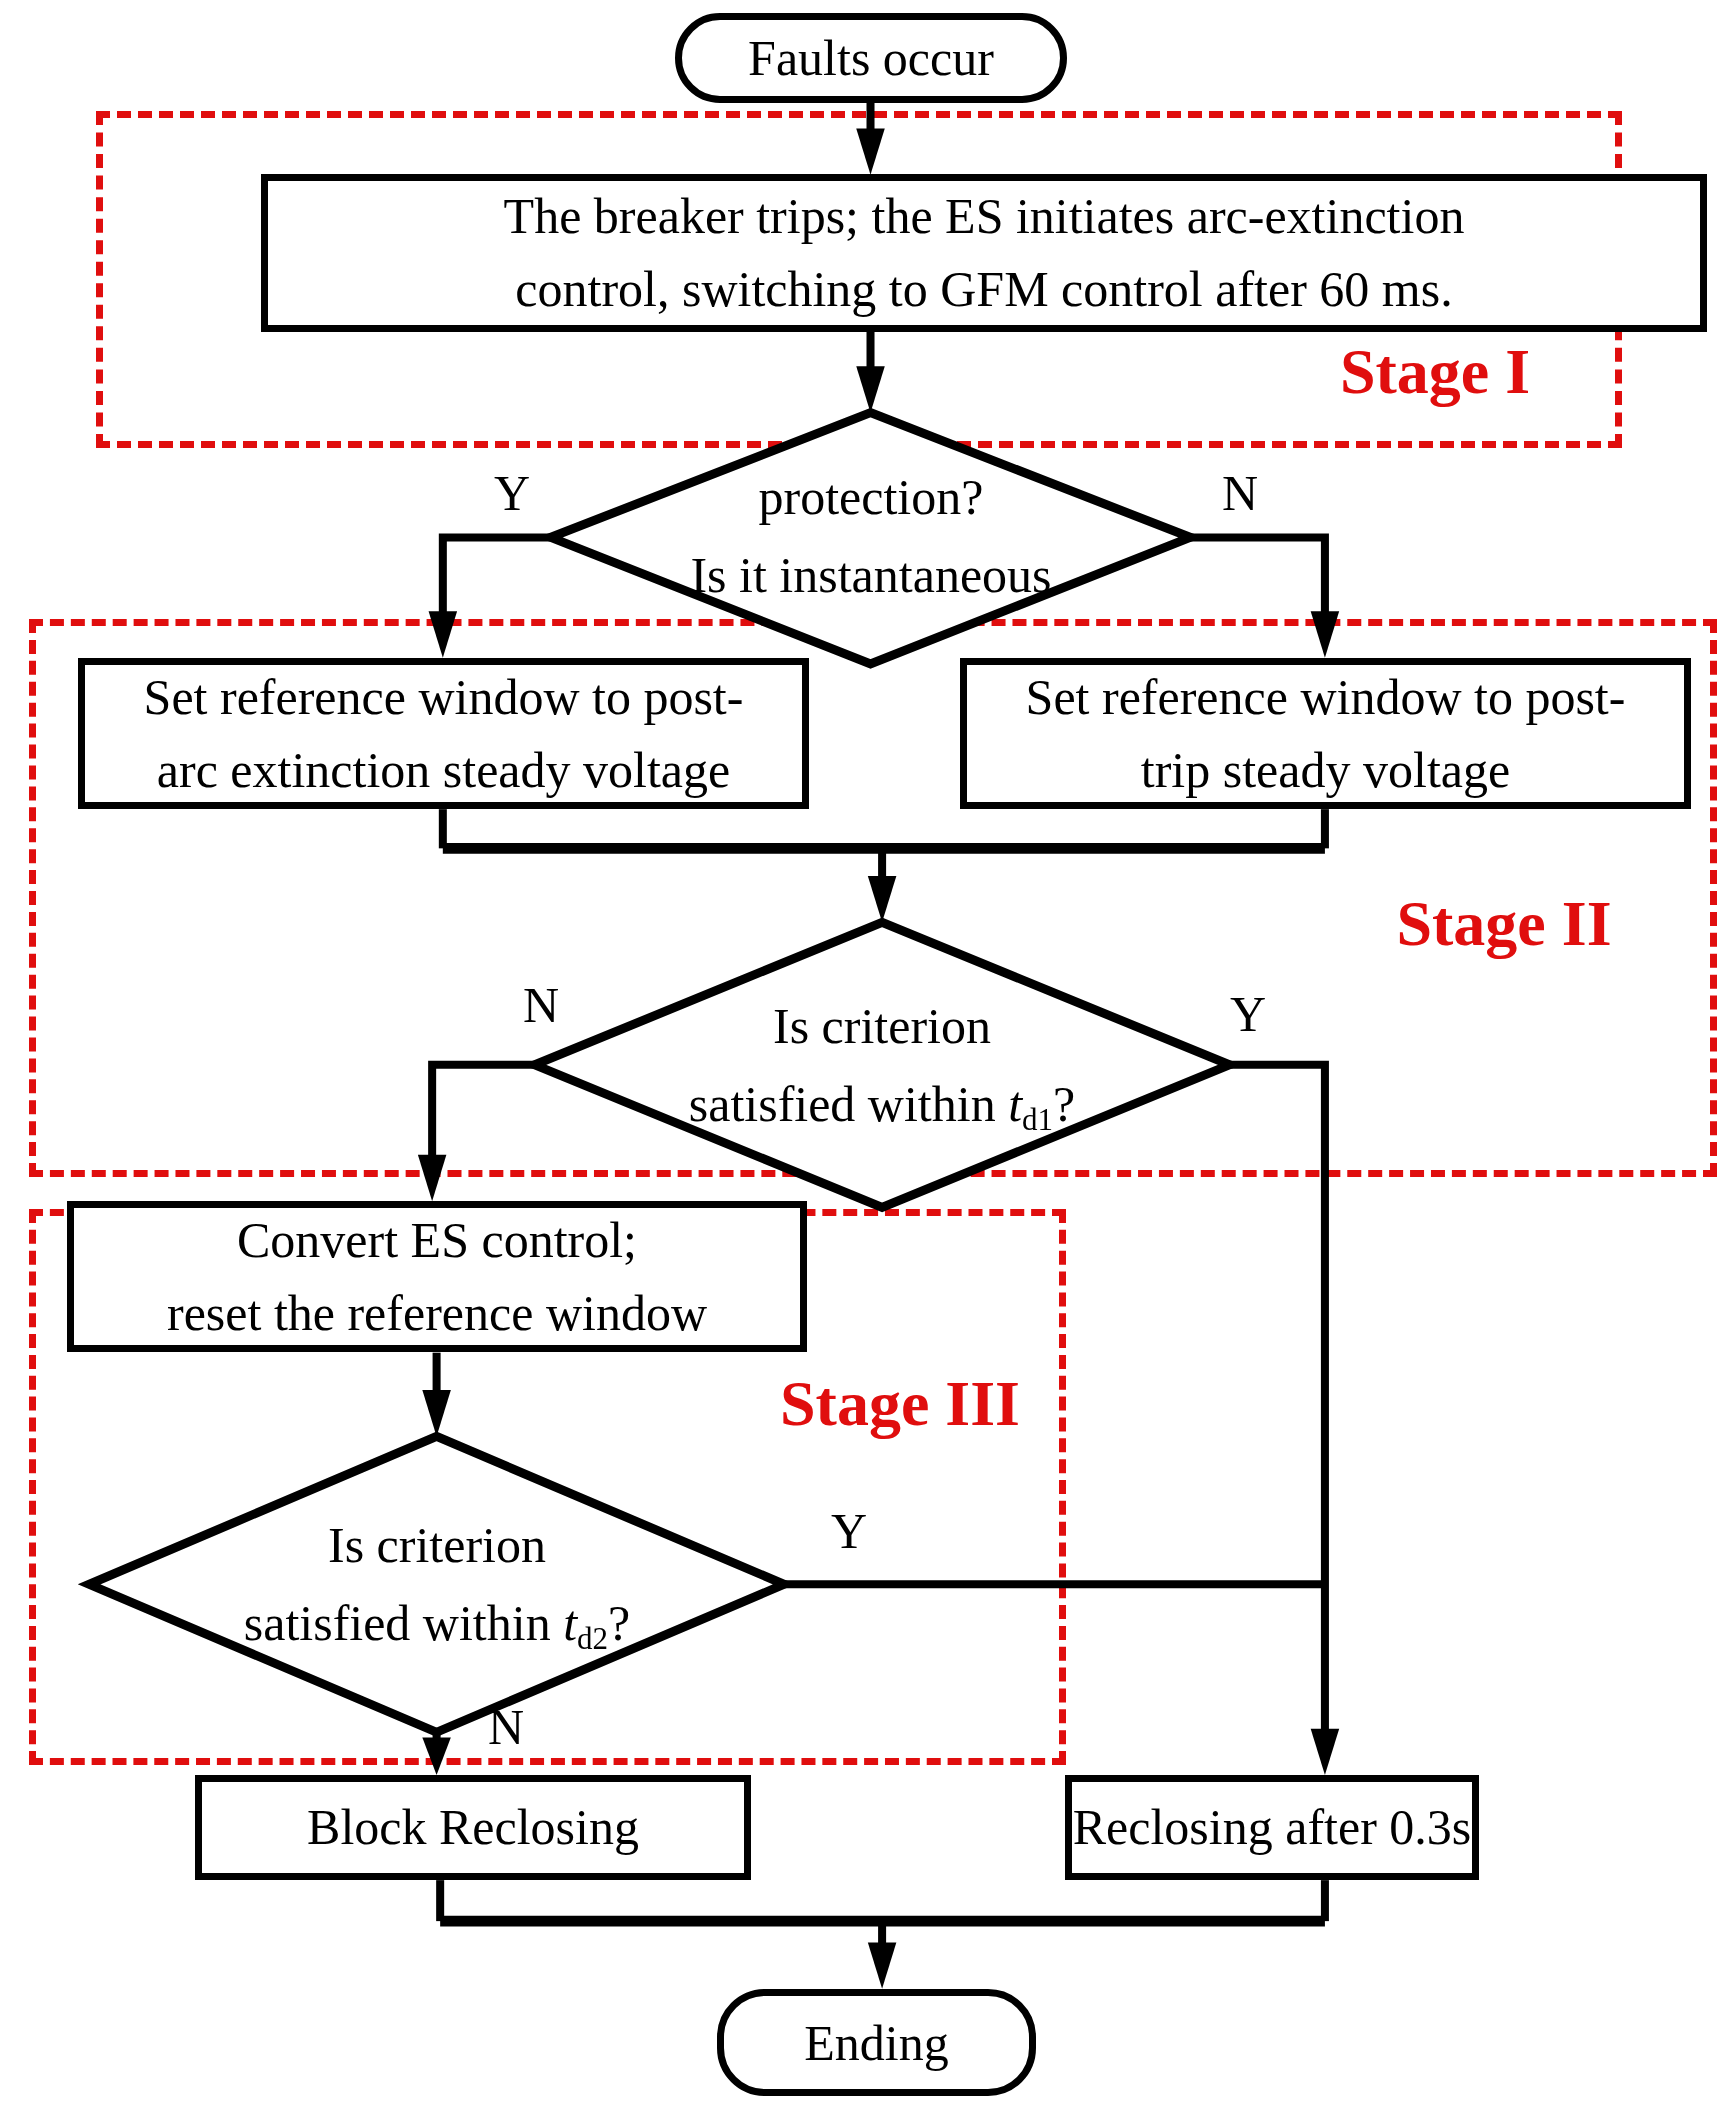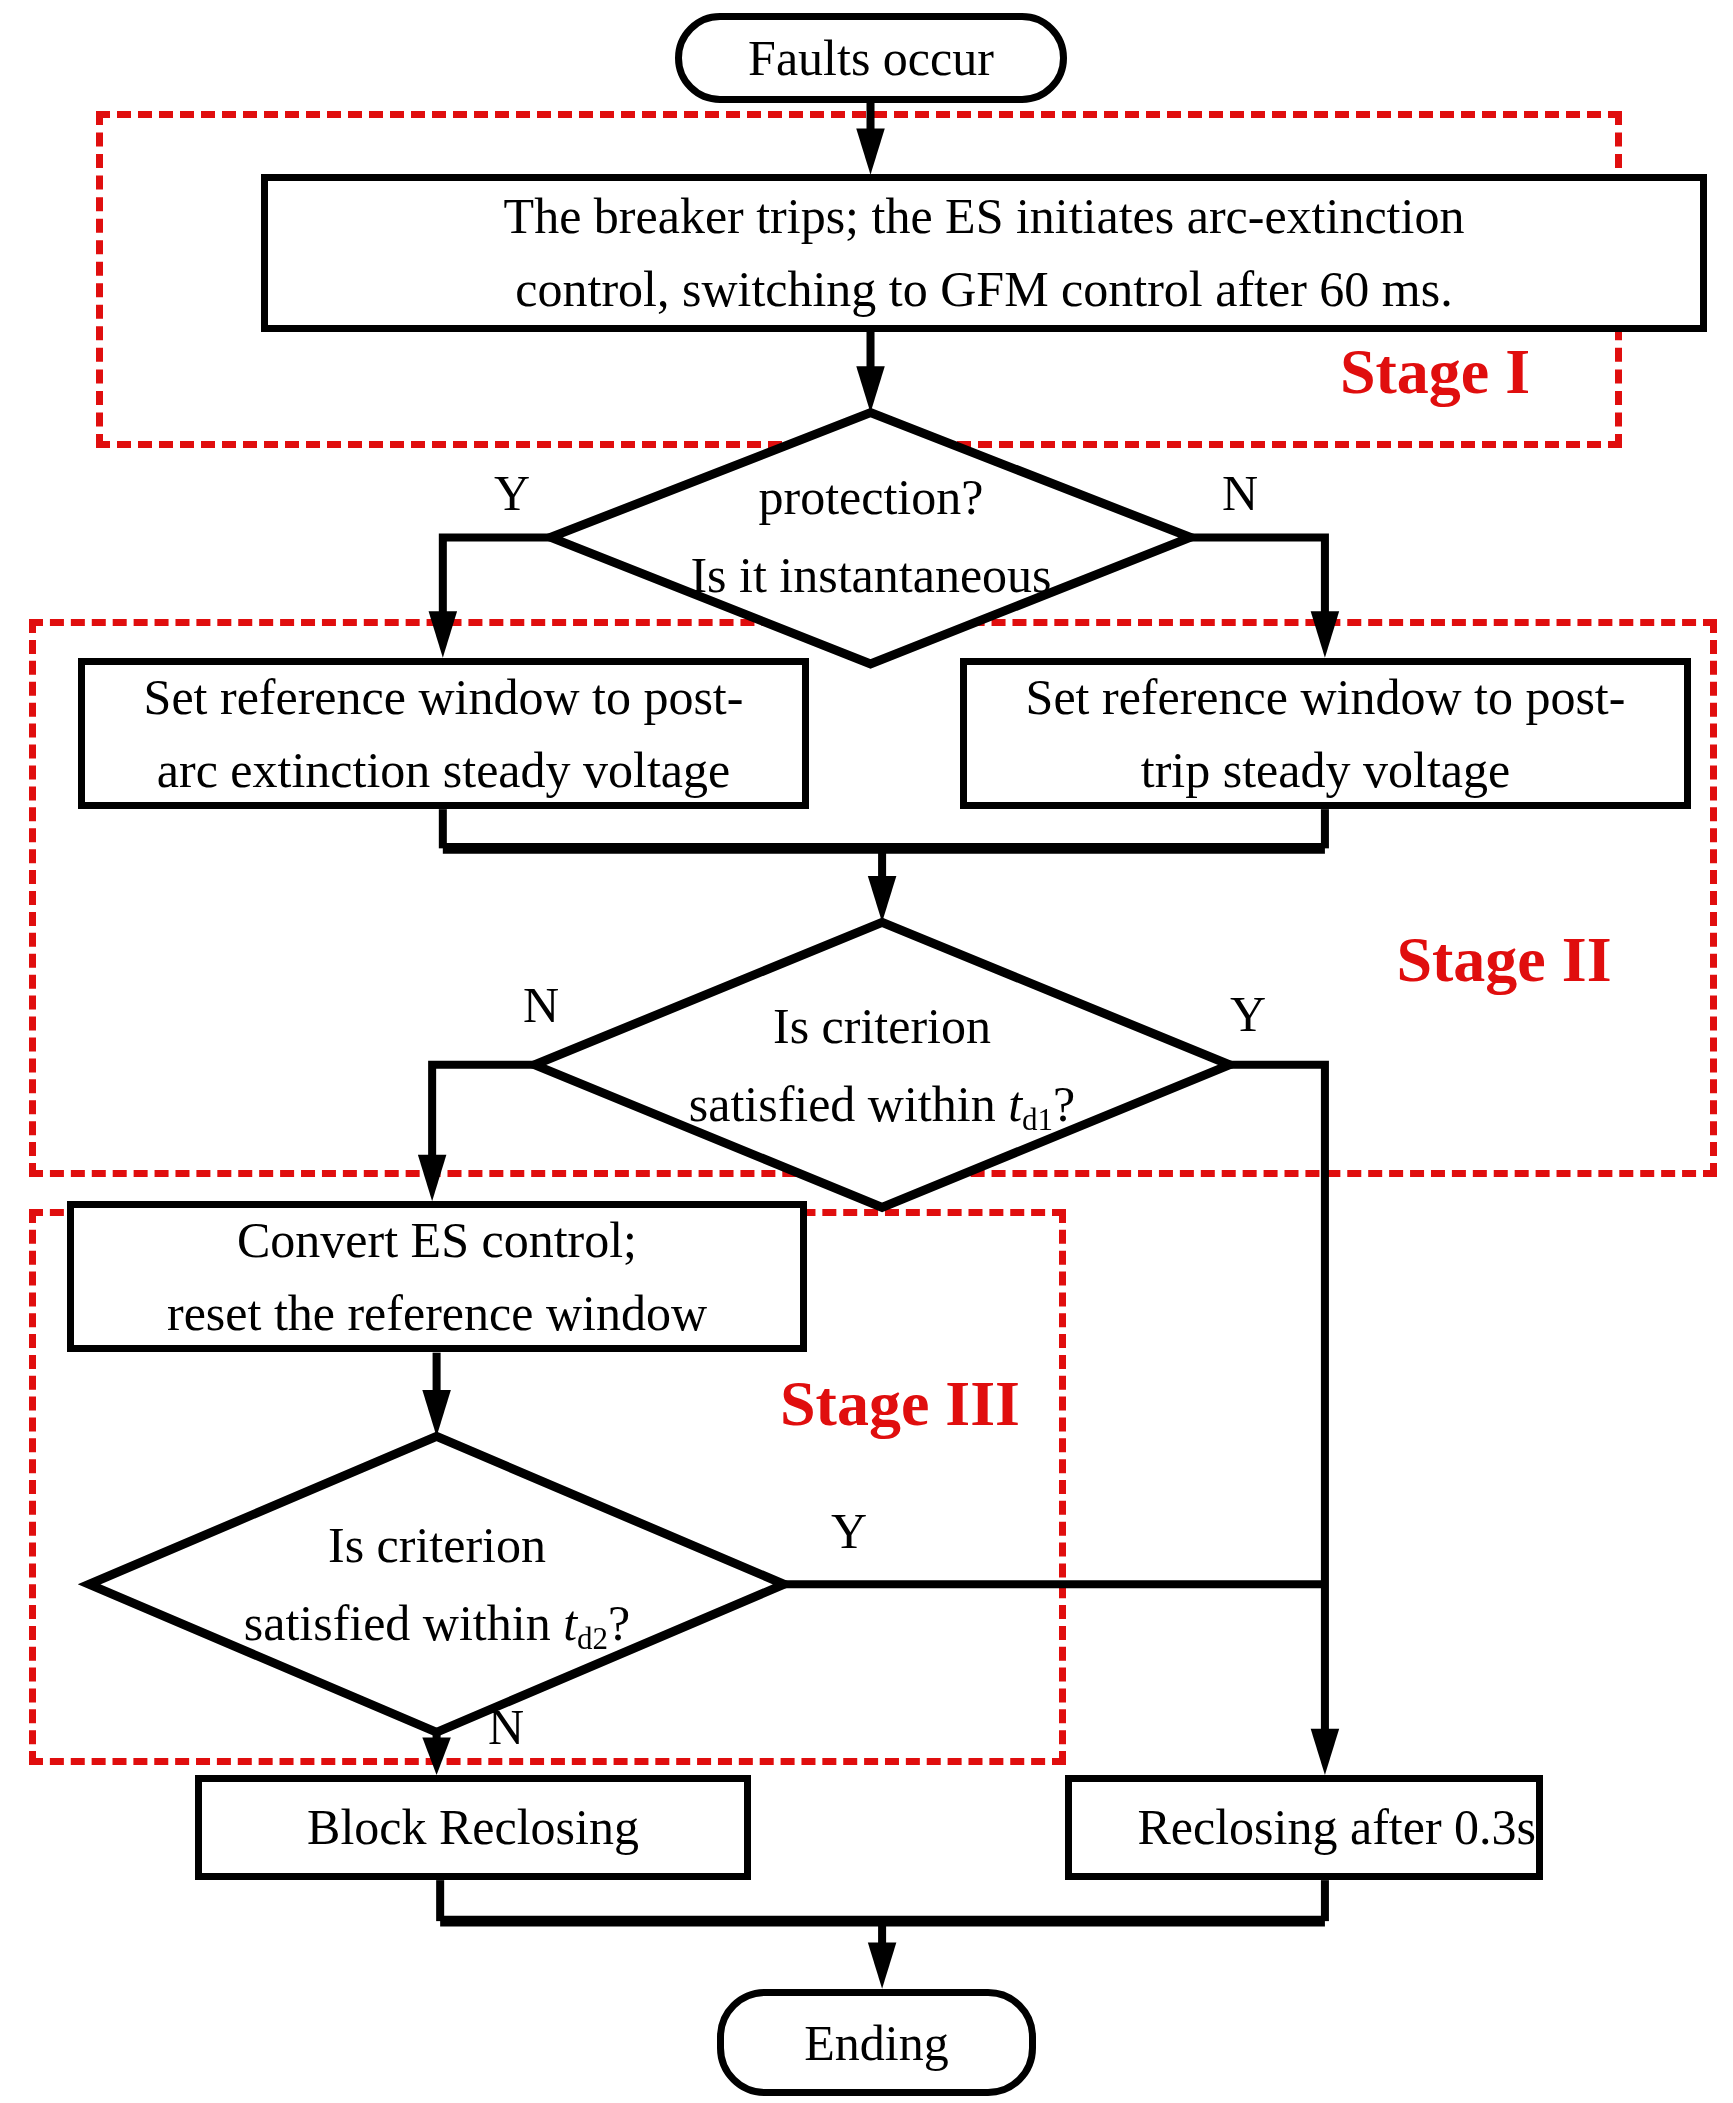--- a/index.html
+++ b/index.html
@@ -102,21 +102,21 @@
   <div class="node pill-node" style="left:675px;top:12.5px;width:392px;height:90px;">
     <span>Faults occur</span>
   </div>
 
   <div class="node rect-node" style="left:261px;top:174px;width:1446px;height:158px;">
     <span>The breaker trips; the ES initiates arc-extinction</span>
     <span>control, switching to GFM control after 60 ms.</span>
   </div>
 
   <div class="stage-label" style="left:1435px;top:372px;">Stage I</div>
-  <div class="stage-label" style="left:1504px;top:960px;">Stage II</div>
+  <div class="stage-label" style="left:1504px;top:924px;">Stage II</div>
   <div class="stage-label" style="left:900px;top:1404px;">Stage III</div>
 
   <div class="diamond-text" style="left:871px;top:536px;">
     <div>protection?</div>
     <div>Is it instantaneous</div>
   </div>
   <div class="floating-label" style="left:512px;top:493px;">Y</div>
   <div class="floating-label" style="left:1240px;top:493px;">N</div>
 
   <div class="node rect-node" style="left:78px;top:658px;width:731px;height:151px;">
@@ -149,21 +149,21 @@
       <span>satisfied within </span><span class="var-italic">t</span><sub class="small-sub">d2</sub><span>?</span>
     </div>
   </div>
   <div class="floating-label" style="left:849px;top:1531px;">Y</div>
   <div class="floating-label" style="left:506px;top:1727px;">N</div>
 
   <div class="node rect-node" style="left:195px;top:1775px;width:556px;height:105px;">
     <span>Block Reclosing</span>
   </div>
 
-  <div class="node rect-node" style="left:1065px;top:1775px;width:478px;height:105px;align-items:flex-end;">
+  <div class="node rect-node" style="left:1065px;top:1775px;width:414px;height:105px;">
     <span>Reclosing after 0.3s</span>
   </div>
 
   <div class="node pill-node" style="left:717px;top:1989px;width:319px;height:107px;">
     <span>Ending</span>
   </div>
 
 </div>
 
 

